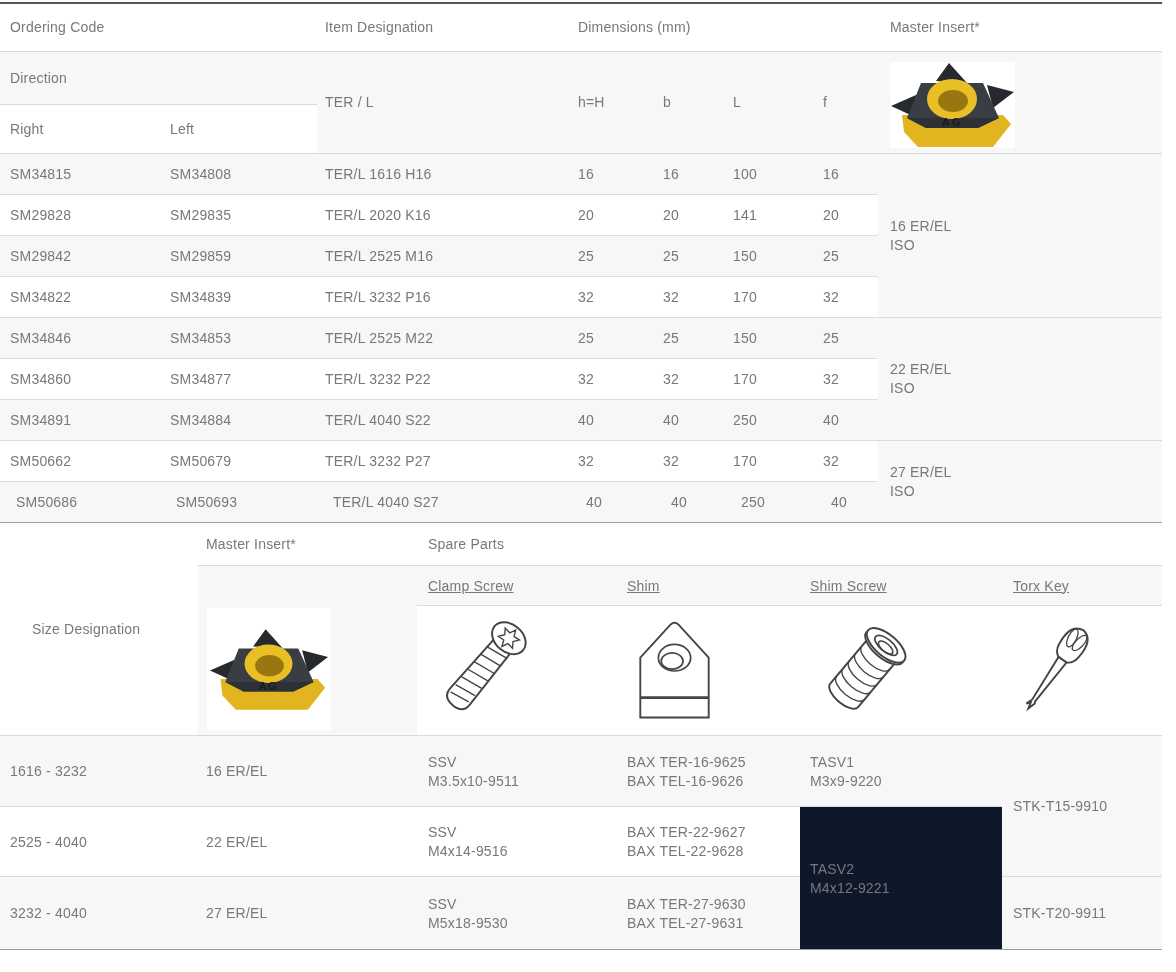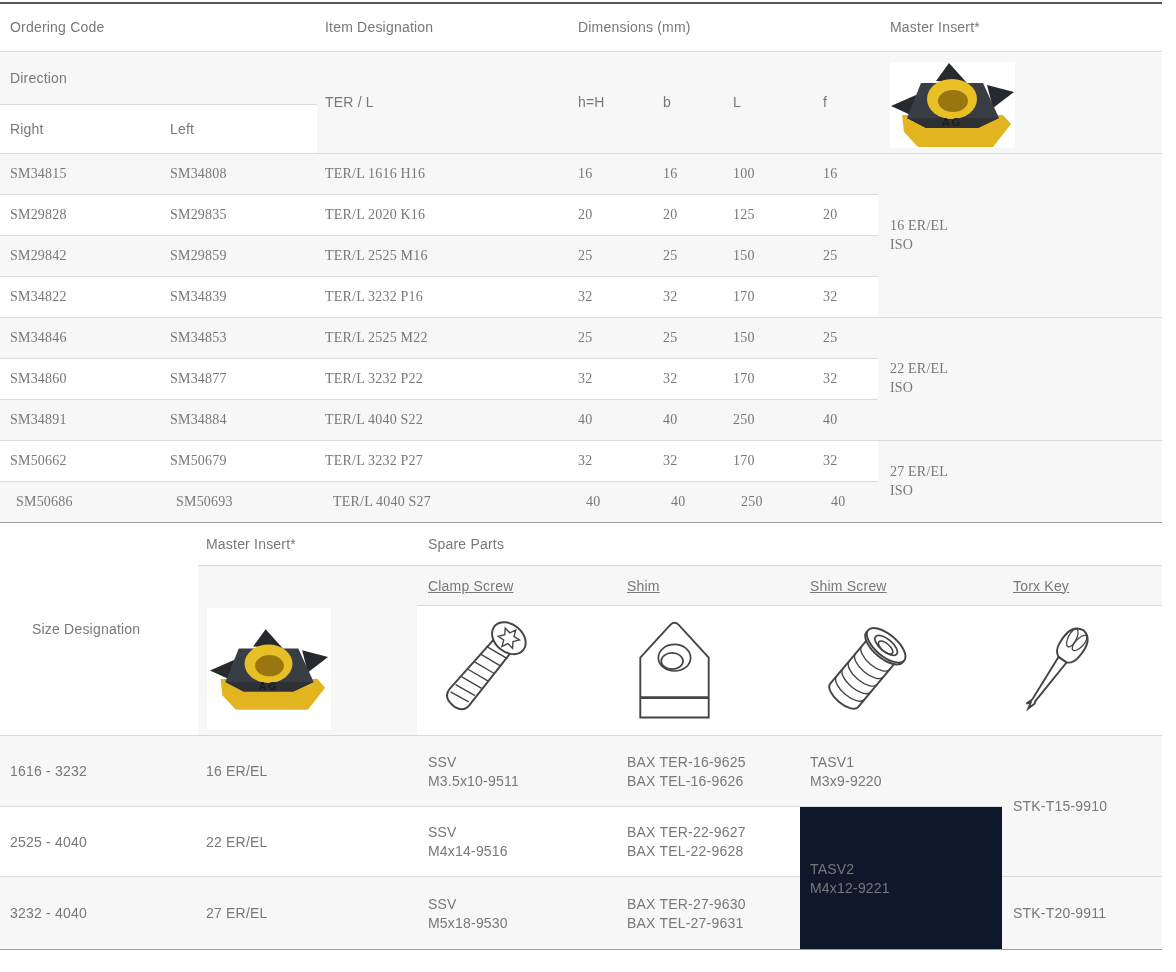--- a/index.html
+++ b/index.html
@@ -18,21 +18,21 @@
   }
   .pl8{padding-left:8px}.pl10{padding-left:10px}.pl11{padding-left:11px}.pl12{padding-left:12px}
   .gray { background:#f7f7f7;margin-left:14px; }
 
   
   .t1 { border-top:2px solid #565656; border-bottom:1px solid #9e9e9e; }
   .t1 thead th { border-bottom:1px solid #d9d9d9; }
   .t1 .h1r { height:48px; }
   .t1 .h2r { height:53px; }
   .t1 .h3r { height:49px; }
-  .t1 tbody tr { height:41px;font-family:Liberation Serif, serif; }
+  .t1 tbody tr { height:41px; }
   .t1 tbody td { border-bottom:1px solid #dcdcdc; }
   .t1 tbody tr:nth-child(odd) td { background:#f7f7f7; }
   .t1 tbody tr:last-child td { border-bottom:none;padding-left:16px; }
   td.grp { background:#f7f7f7 !important; }
   .nb { border-bottom:none !important; }
 
   .two-line .l2 { margin-top:3px; }
   .photo-cell { vertical-align:top; padding:10px 0 0 12px; }
   .photobox { background:#ffffff; width:125px; height:86px; }
 
@@ -177,21 +177,21 @@
           <div class="l1">16 ER/EL</div>
           <div class="l2">ISO</div>
         </td>
       </tr>
       <tr>
         <td class="pl10">SM29828</td>
         <td class="pl10">SM29835</td>
         <td class="pl8">TER/L 2020 K16</td>
         <td class="pl8">20</td>
         <td class="pl8">20</td>
-        <td class="pl8">125</td>
+        <td class="pl8">141</td>
         <td class="pl8">20</td>
       </tr>
       <tr>
         <td class="pl10">SM29842</td>
         <td class="pl10">SM29859</td>
         <td class="pl8">TER/L 2525 M16</td>
         <td class="pl8">25</td>
         <td class="pl8">25</td>
         <td class="pl8">150</td>
         <td class="pl8">25</td>

